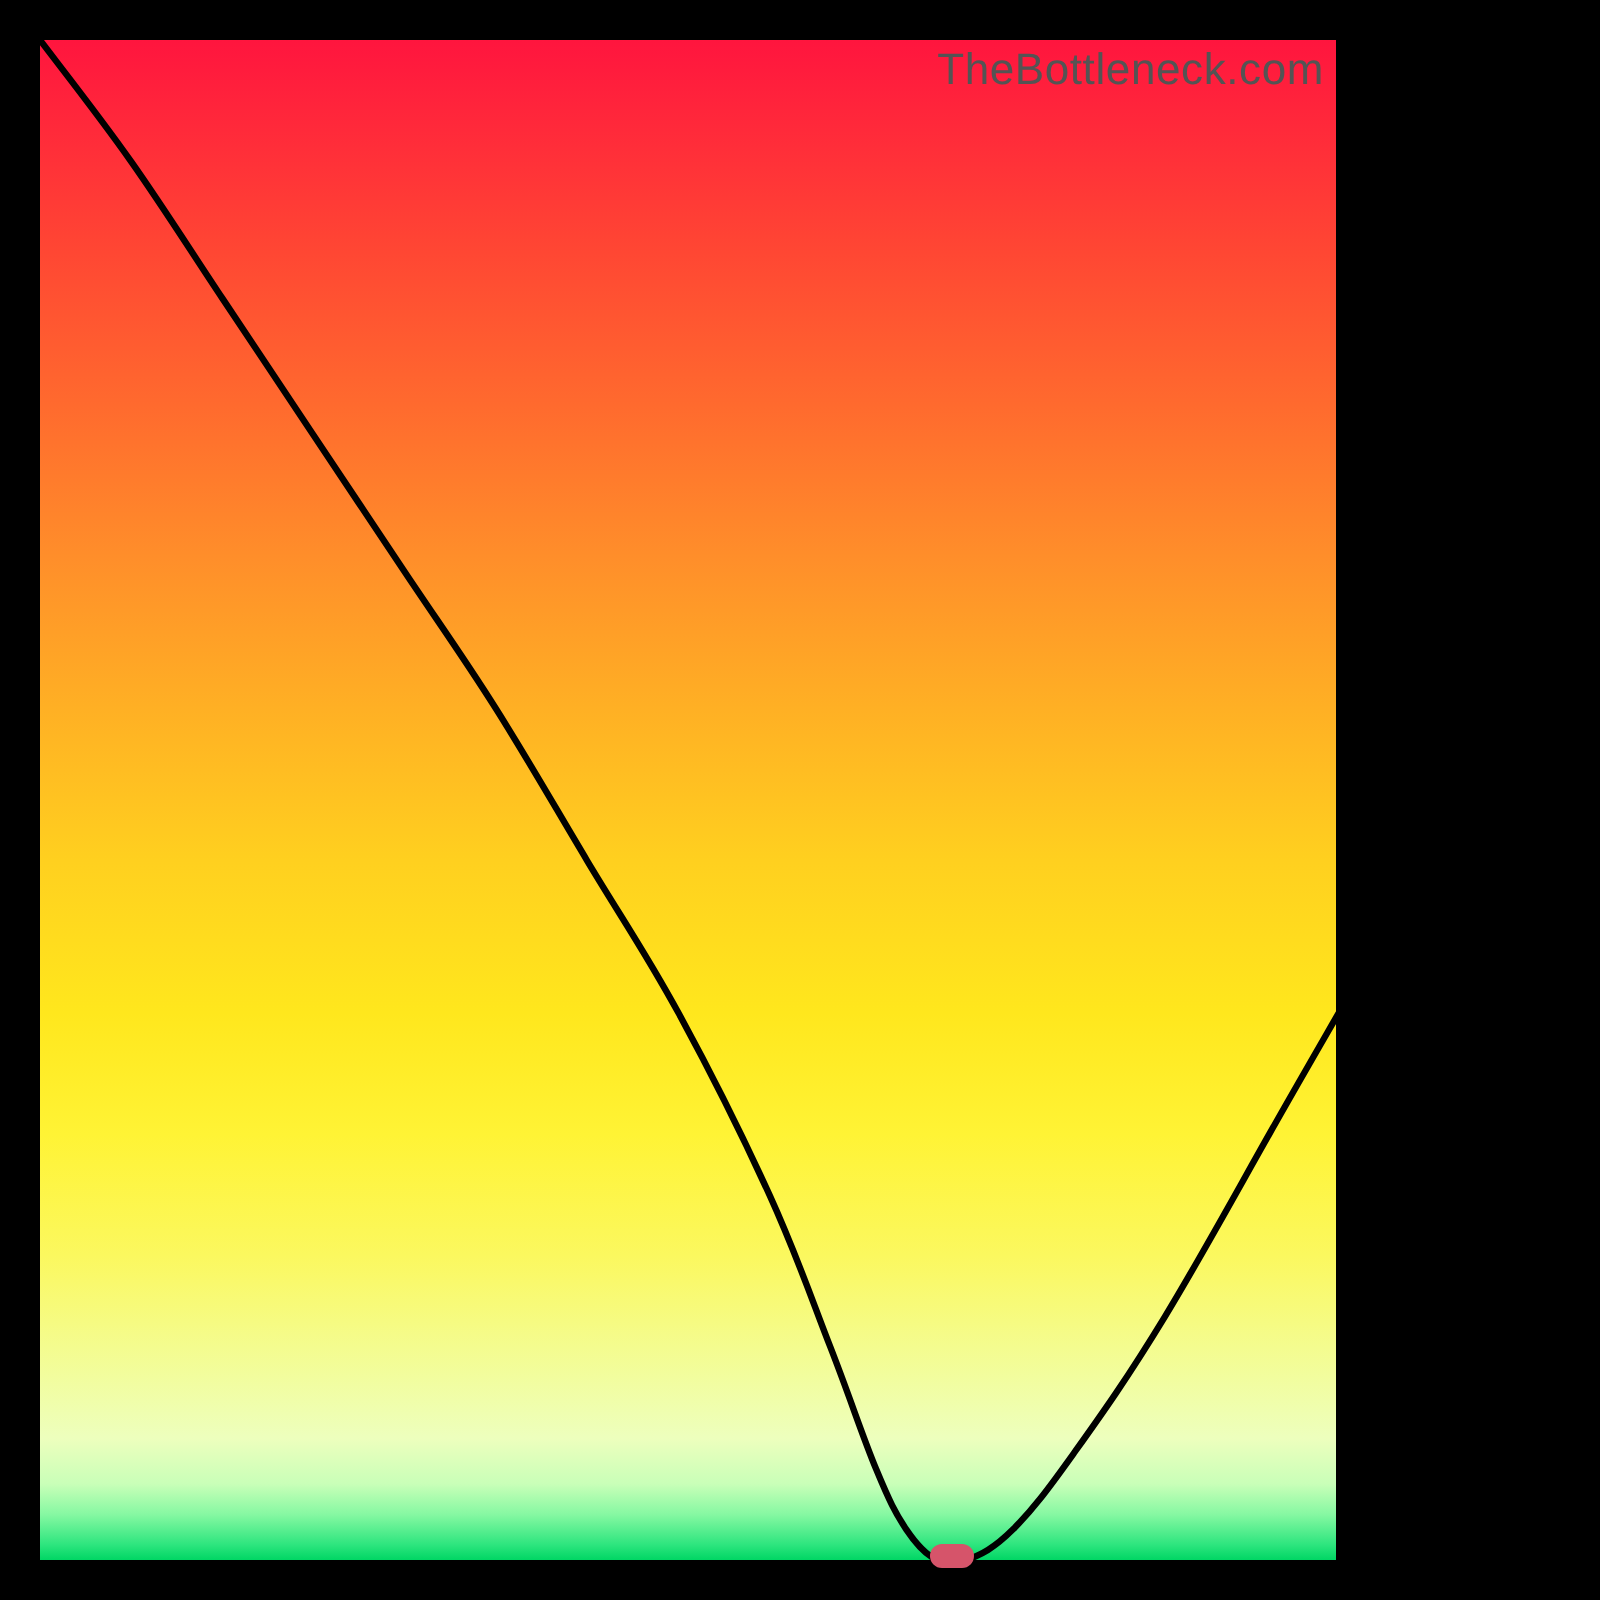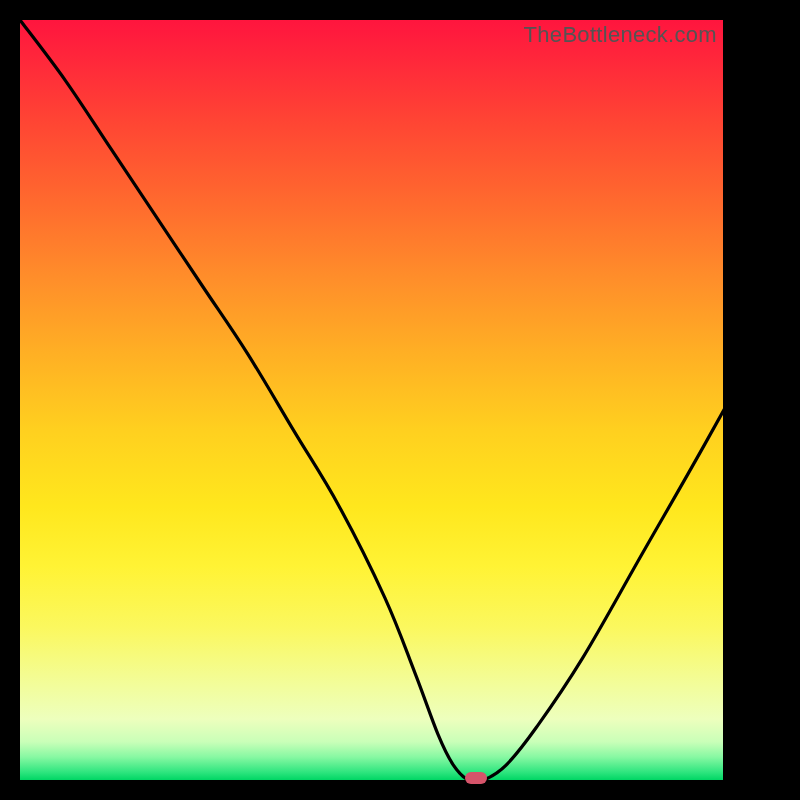--- a/index.html
+++ b/index.html
@@ -14,21 +14,21 @@
   .frame {
     position: relative;
     width: 800px;
     height: 800px;
     background: #000;
   }
   .plot-area {
     position: absolute;
     left: 20px;
     top: 20px;
-    width: 703px;
+    width: 648px;
     height: 760px;
     
     background: linear-gradient(
       to bottom,
       #ff153e 0%,
       #ff2a3a 6%,
       #ff4733 14%,
       #ff6a2e 24%,
       #ff8e2a 34%,
       #ffb024 44%,

